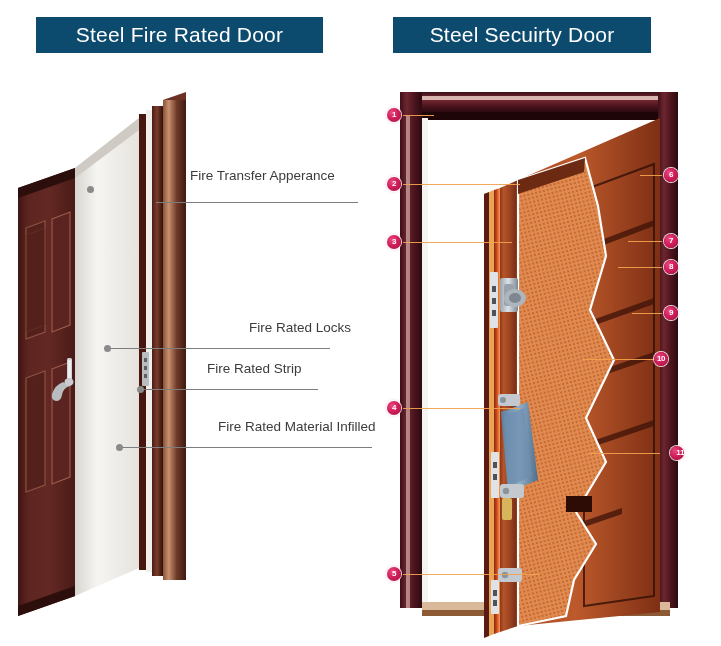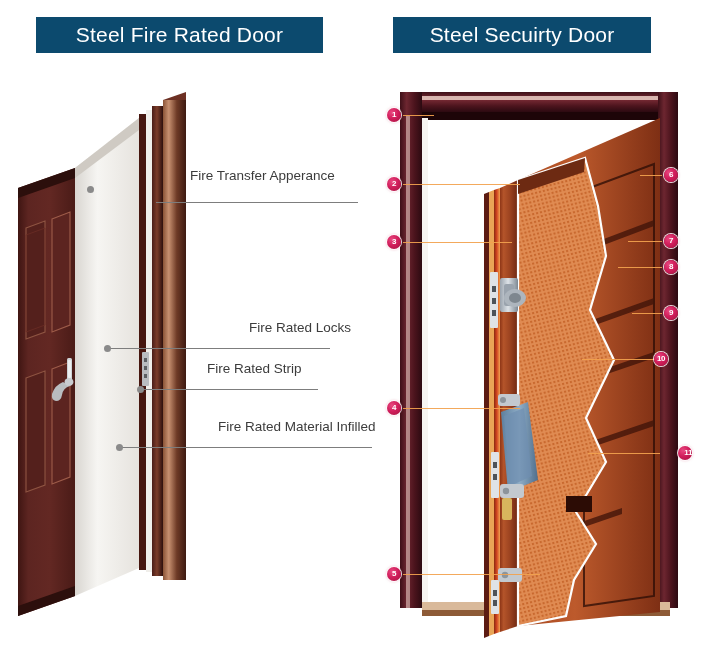--- a/index.html
+++ b/index.html
@@ -288,14 +288,14 @@
   <div class="lead" style="left:248px;top:207px;width:44px;"></div>
   <div class="badge" style="left:294px;top:200px;">8</div>
 
   <div class="lead" style="left:262px;top:253px;width:30px;"></div>
   <div class="badge" style="left:294px;top:246px;">9</div>
 
   <div class="lead" style="left:212px;top:299px;width:78px;"></div>
   <div class="badge" style="left:284px;top:292px;">10</div>
 
   <div class="lead" style="left:218px;top:393px;width:72px;"></div>
-  <div class="badge" style="left:308px;top:386px;text-align:right;">11</div>
+  <div class="badge" style="left:300px;top:386px;text-align:right;">11</div>
 </div>
 
 </body></html>

